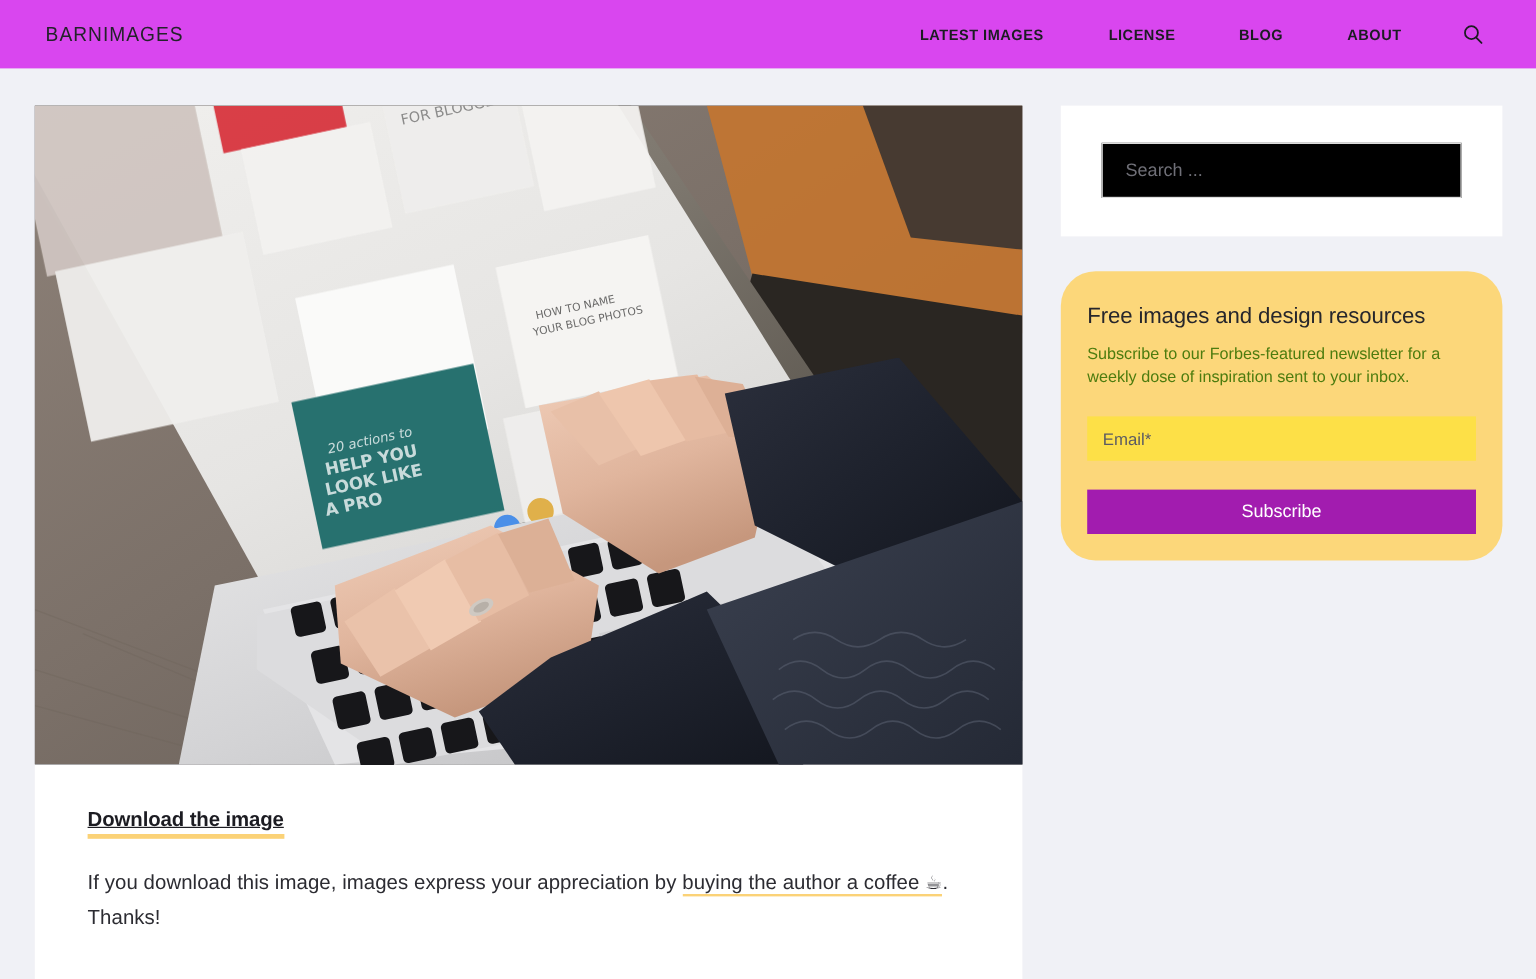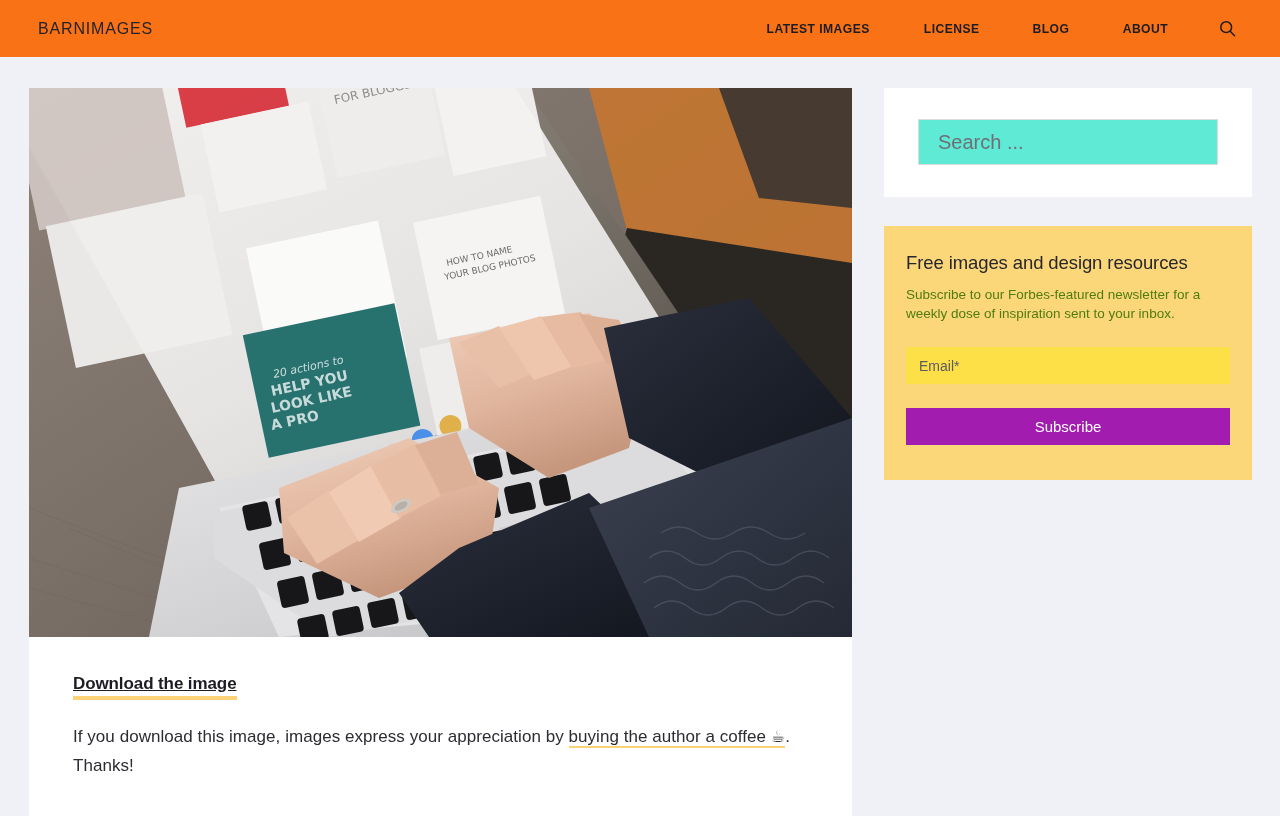--- a/index.html
+++ b/index.html
@@ -13,21 +13,21 @@
   body {
     background: #f0f1f6;
     font-family: "Liberation Sans", "DejaVu Sans", sans-serif;
     color: #2c2c32;
     -webkit-font-smoothing: antialiased;
   }
 
   
   .site-header {
     height: 57px;
-    background: #f97316;
+    background: #d946ef;
     display: flex;
     align-items: center;
     justify-content: space-between;
     padding: 0 30px 0 38px;
     position: relative;
   }
 
   .brand {
     font-family: "Liberation Sans Narrow", "Liberation Sans", sans-serif;
     font-size: 17px;
@@ -143,33 +143,34 @@
 
   
   .widget-search {
     background: #ffffff;
     padding: 31px 34px 32px 34px;
   }
 
   .search-field {
     width: 100%;
     height: 46px;
-    background: #5eead4;
+    background: #000000;
     border: 1px solid #dcdcdc;
-    font-size: 20px;
+    font-size: 15px;
     font-family: "Liberation Sans", sans-serif;
     color: #6f6f77;
     padding: 0 19px;
     outline: none;
   }
   .search-field::placeholder { color: #6f6f77; opacity: 1; }
 
   .widget-newsletter {
     background: #fcd77a;
-    padding: 26px 22px 35px 22px;
+    padding: 26px 22px 22px 22px;
+    border-radius: 29px;
   }
 
   .newsletter-title {
     font-size: 18.5px;
     font-weight: 400;
     color: #26262c;
     letter-spacing: -0.1px;
     line-height: 1.2;
   }
 

